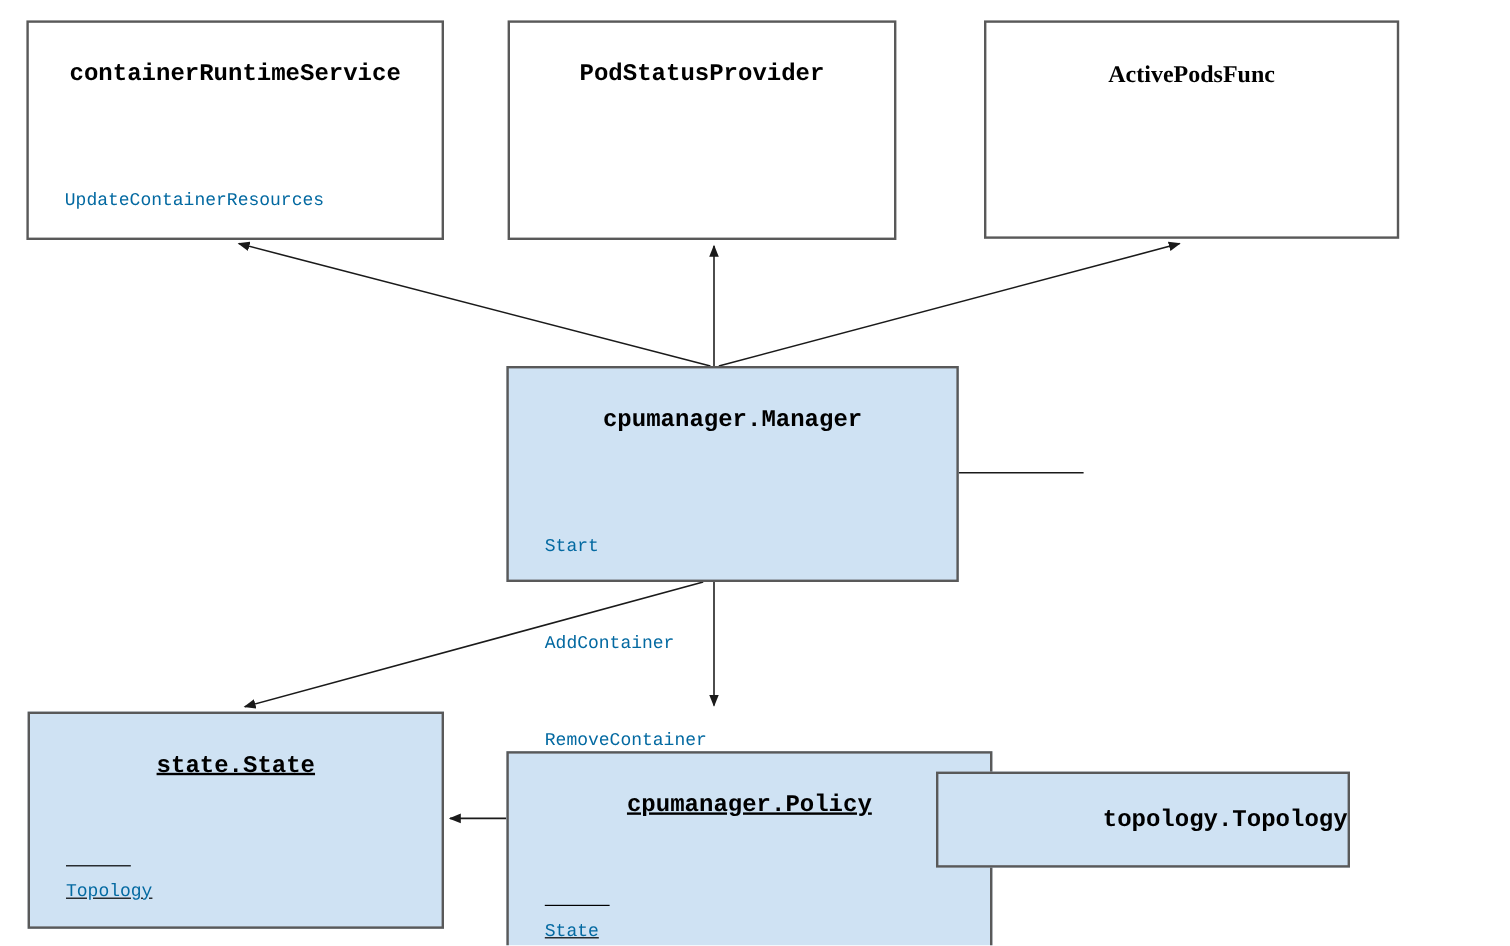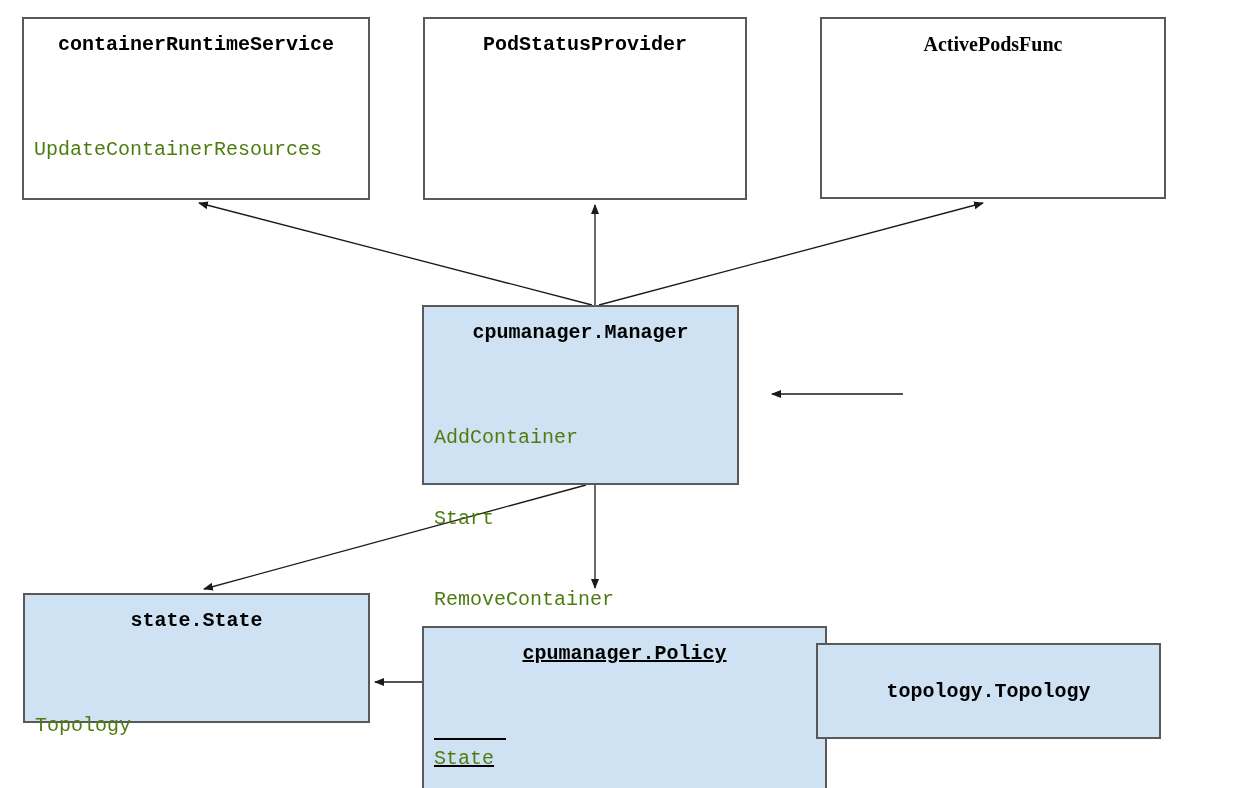--- a/index.html
+++ b/index.html
@@ -26,39 +26,39 @@
   }
   .box {
     position: absolute;
     box-sizing: border-box;
     border: 2px solid #595959;
     background: #ffffff;
     z-index: 1;
   }
   .box.blue { background: #cfe2f3; }
   .box-title {
-    margin-top: 14px;
+    margin-top: 32px;
     text-align: center;
     font-weight: bold;
     font-size: 20px;
     letter-spacing: 0;
     color: #000000;
   }
   .box.center-title {
     display: flex;
     align-items: center;
     justify-content: center;
   }
   .box.center-title .box-title { margin-top: 0; }
   .methods {
     margin-top: 26px;
-    padding-left: 10px;
-    font-size: 20px;
+    padding-left: 30px;
+    font-size: 15px;
     line-height: 27px;
-    color: #4d7c0f;
+    color: #0369a1;
     white-space: pre;
   }
 </style>
 </head>
 <body>
 
 <div class="canvas">
 
   <svg class="arrow-layer" viewBox="0 0 1258 788" xmlns="http://www.w3.org/2000/svg">
     <defs>
@@ -84,47 +84,47 @@
   </div>
 
   <div class="box" style="left:423px; top:17px; width:324px; height:183px;">
     <div class="box-title">PodStatusProvider</div>
   </div>
 
   <div class="box" style="left:820px; top:17px; width:346px; height:182px;font-family:Liberation Serif, serif;">
     <div class="box-title">ActivePodsFunc</div>
   </div>
 
-  <div class="box blue" style="left:422px; top:305px; width:317px; height:180px;">
+  <div class="box blue" style="left:422px; top:305px; width:377px; height:180px;">
     <div class="box-title">cpumanager.Manager</div>
     <div class="methods">
+      <div>Start</div>
       <div>AddContainer</div>
-      <div>Start</div>
       <div>RemoveContainer</div>
       <div>State</div>
     </div>
   </div>
 
 
-  <div class="box blue" style="left:23px; top:593px; width:347px; height:130px;">
+  <div class="box blue" style="left:23px; top:593px; width:347px; height:181px;text-decoration:underline;">
     <div class="box-title">state.State</div>
     <div class="methods">
       <div>Topology</div>
       
       
       
     </div>
   </div>
 
   <div class="box blue" style="left:422px; top:626px; width:405px; height:179px;text-decoration:underline;">
     <div class="box-title">cpumanager.Policy</div>
     <div class="methods">
       <div>State</div>
       
       
     </div>
   </div>
 
-  <div class="box blue center-title" style="left:816px; top:643px; width:345px; height:96px;">
+  <div class="box blue center-title" style="left:780px; top:643px; width:345px; height:80px;justify-content:flex-end;">
     <div class="box-title">topology.Topology</div>
   </div>
 
 </div>
 
 </body></html>

